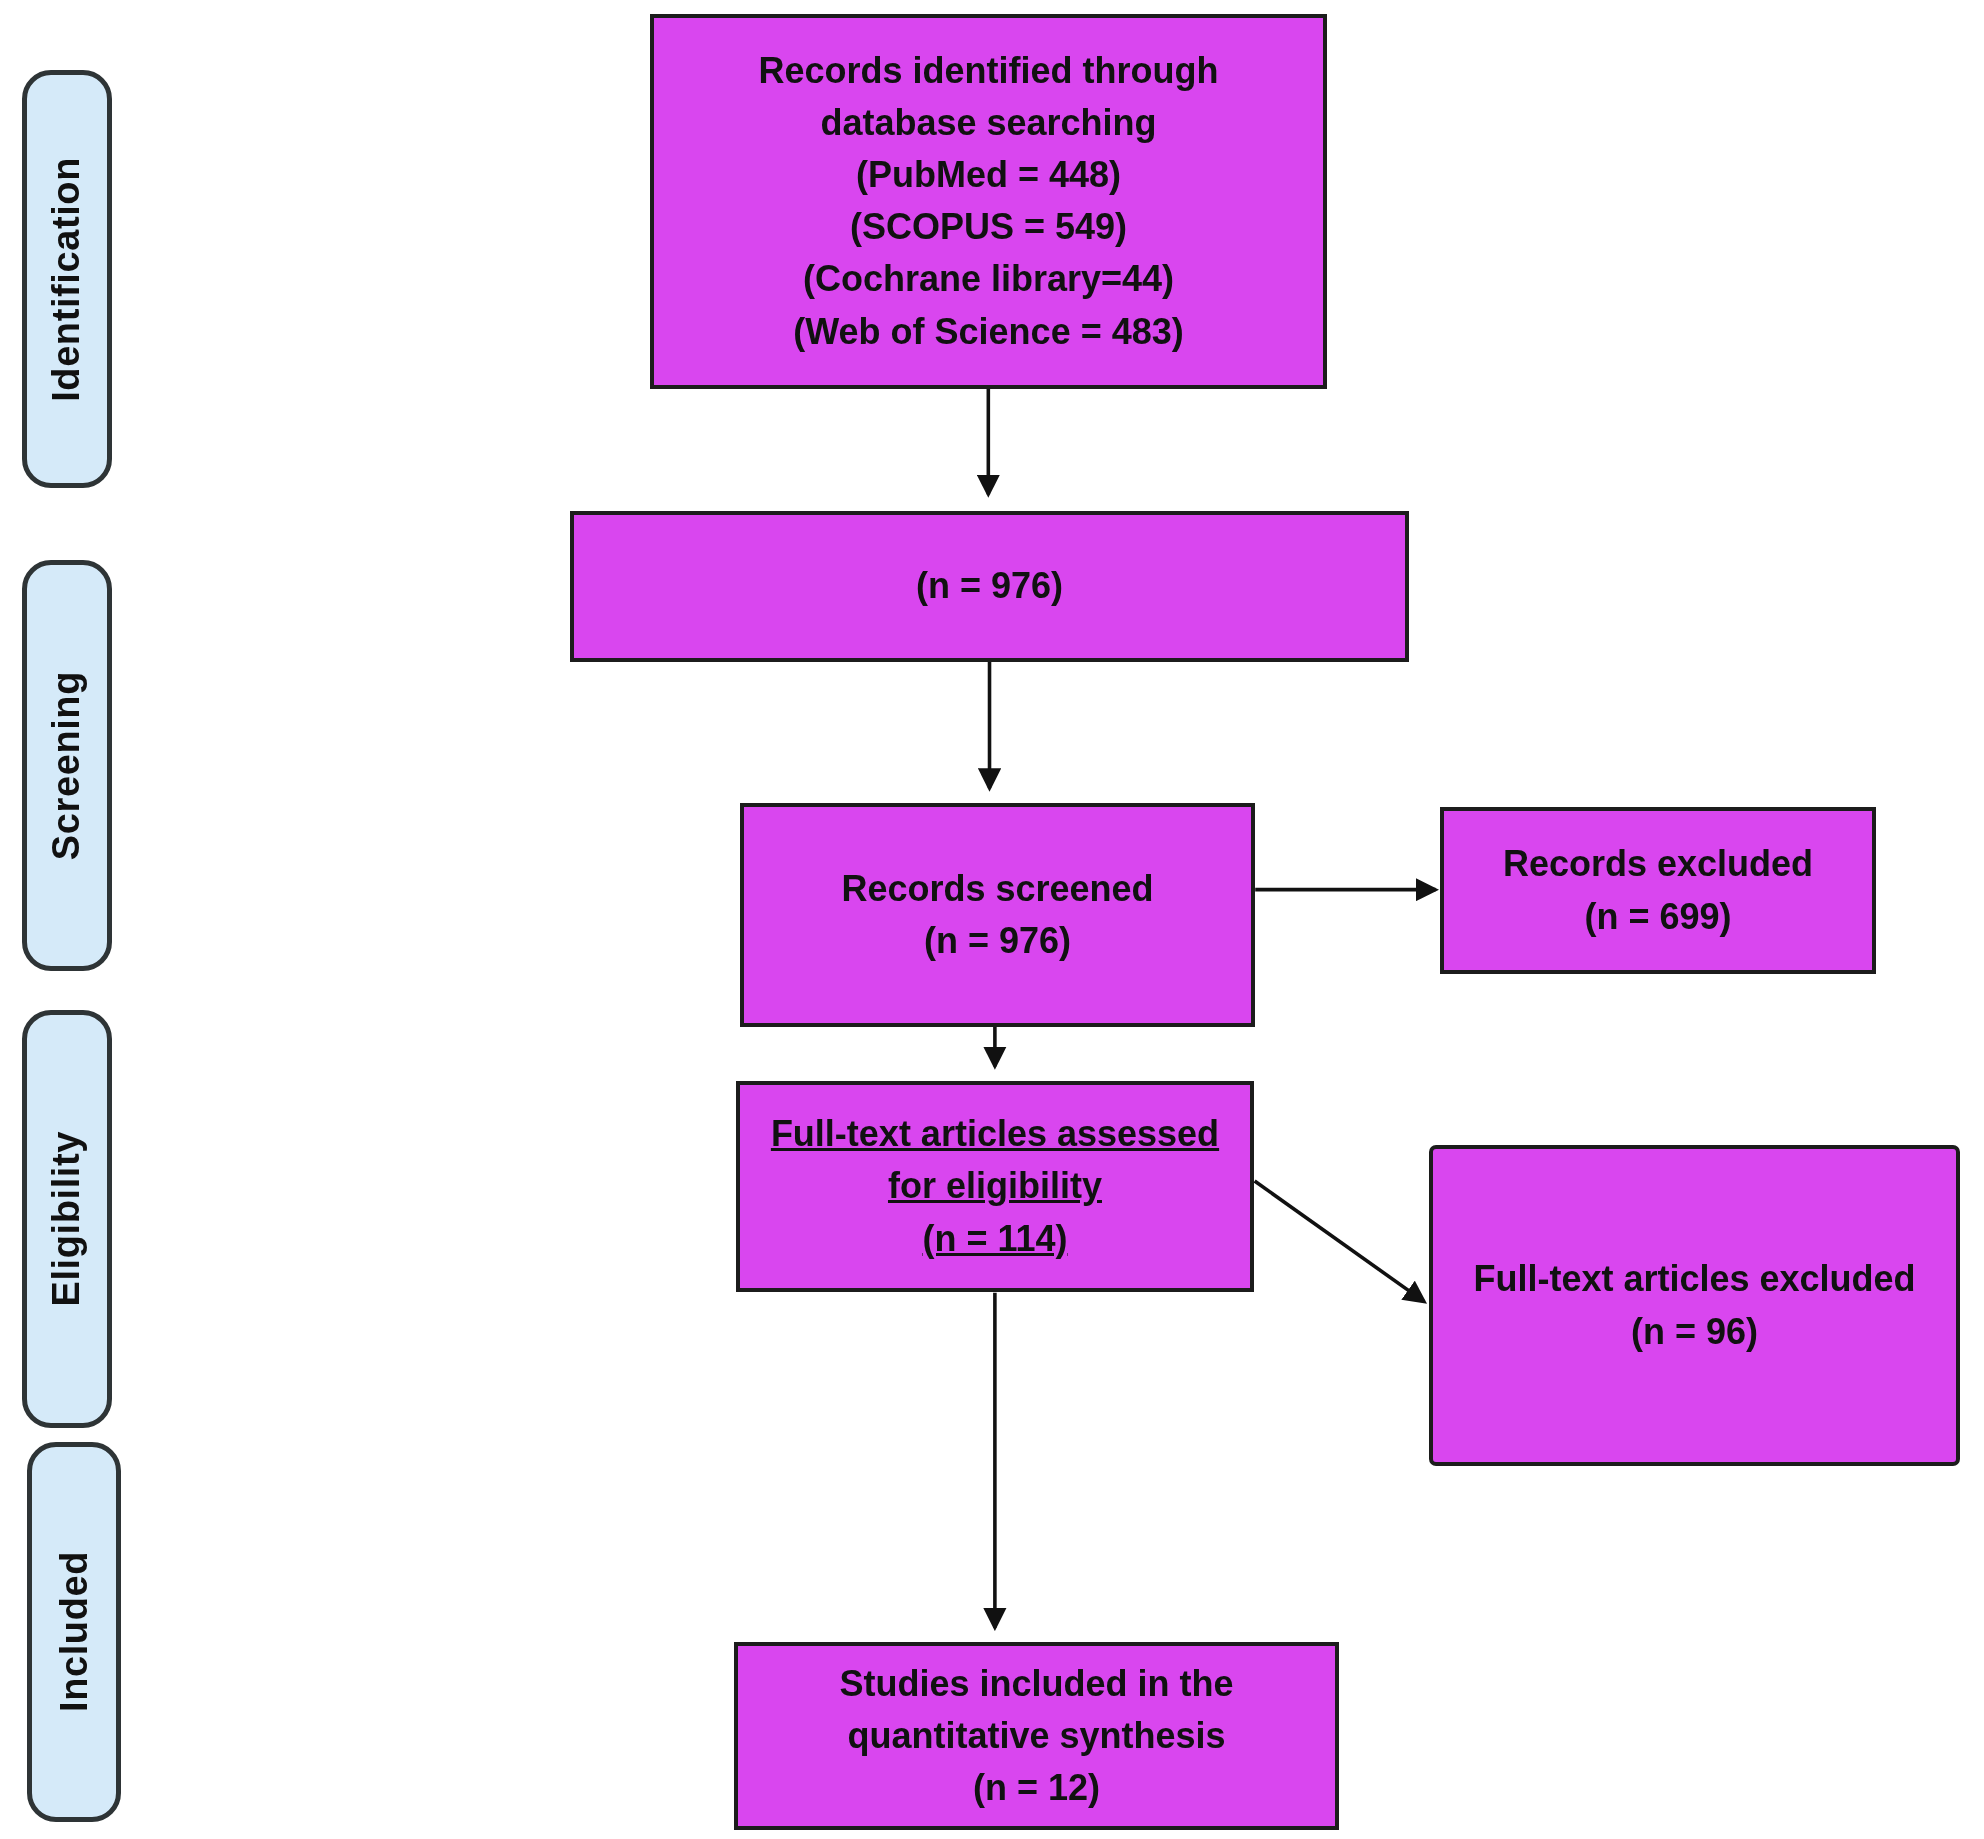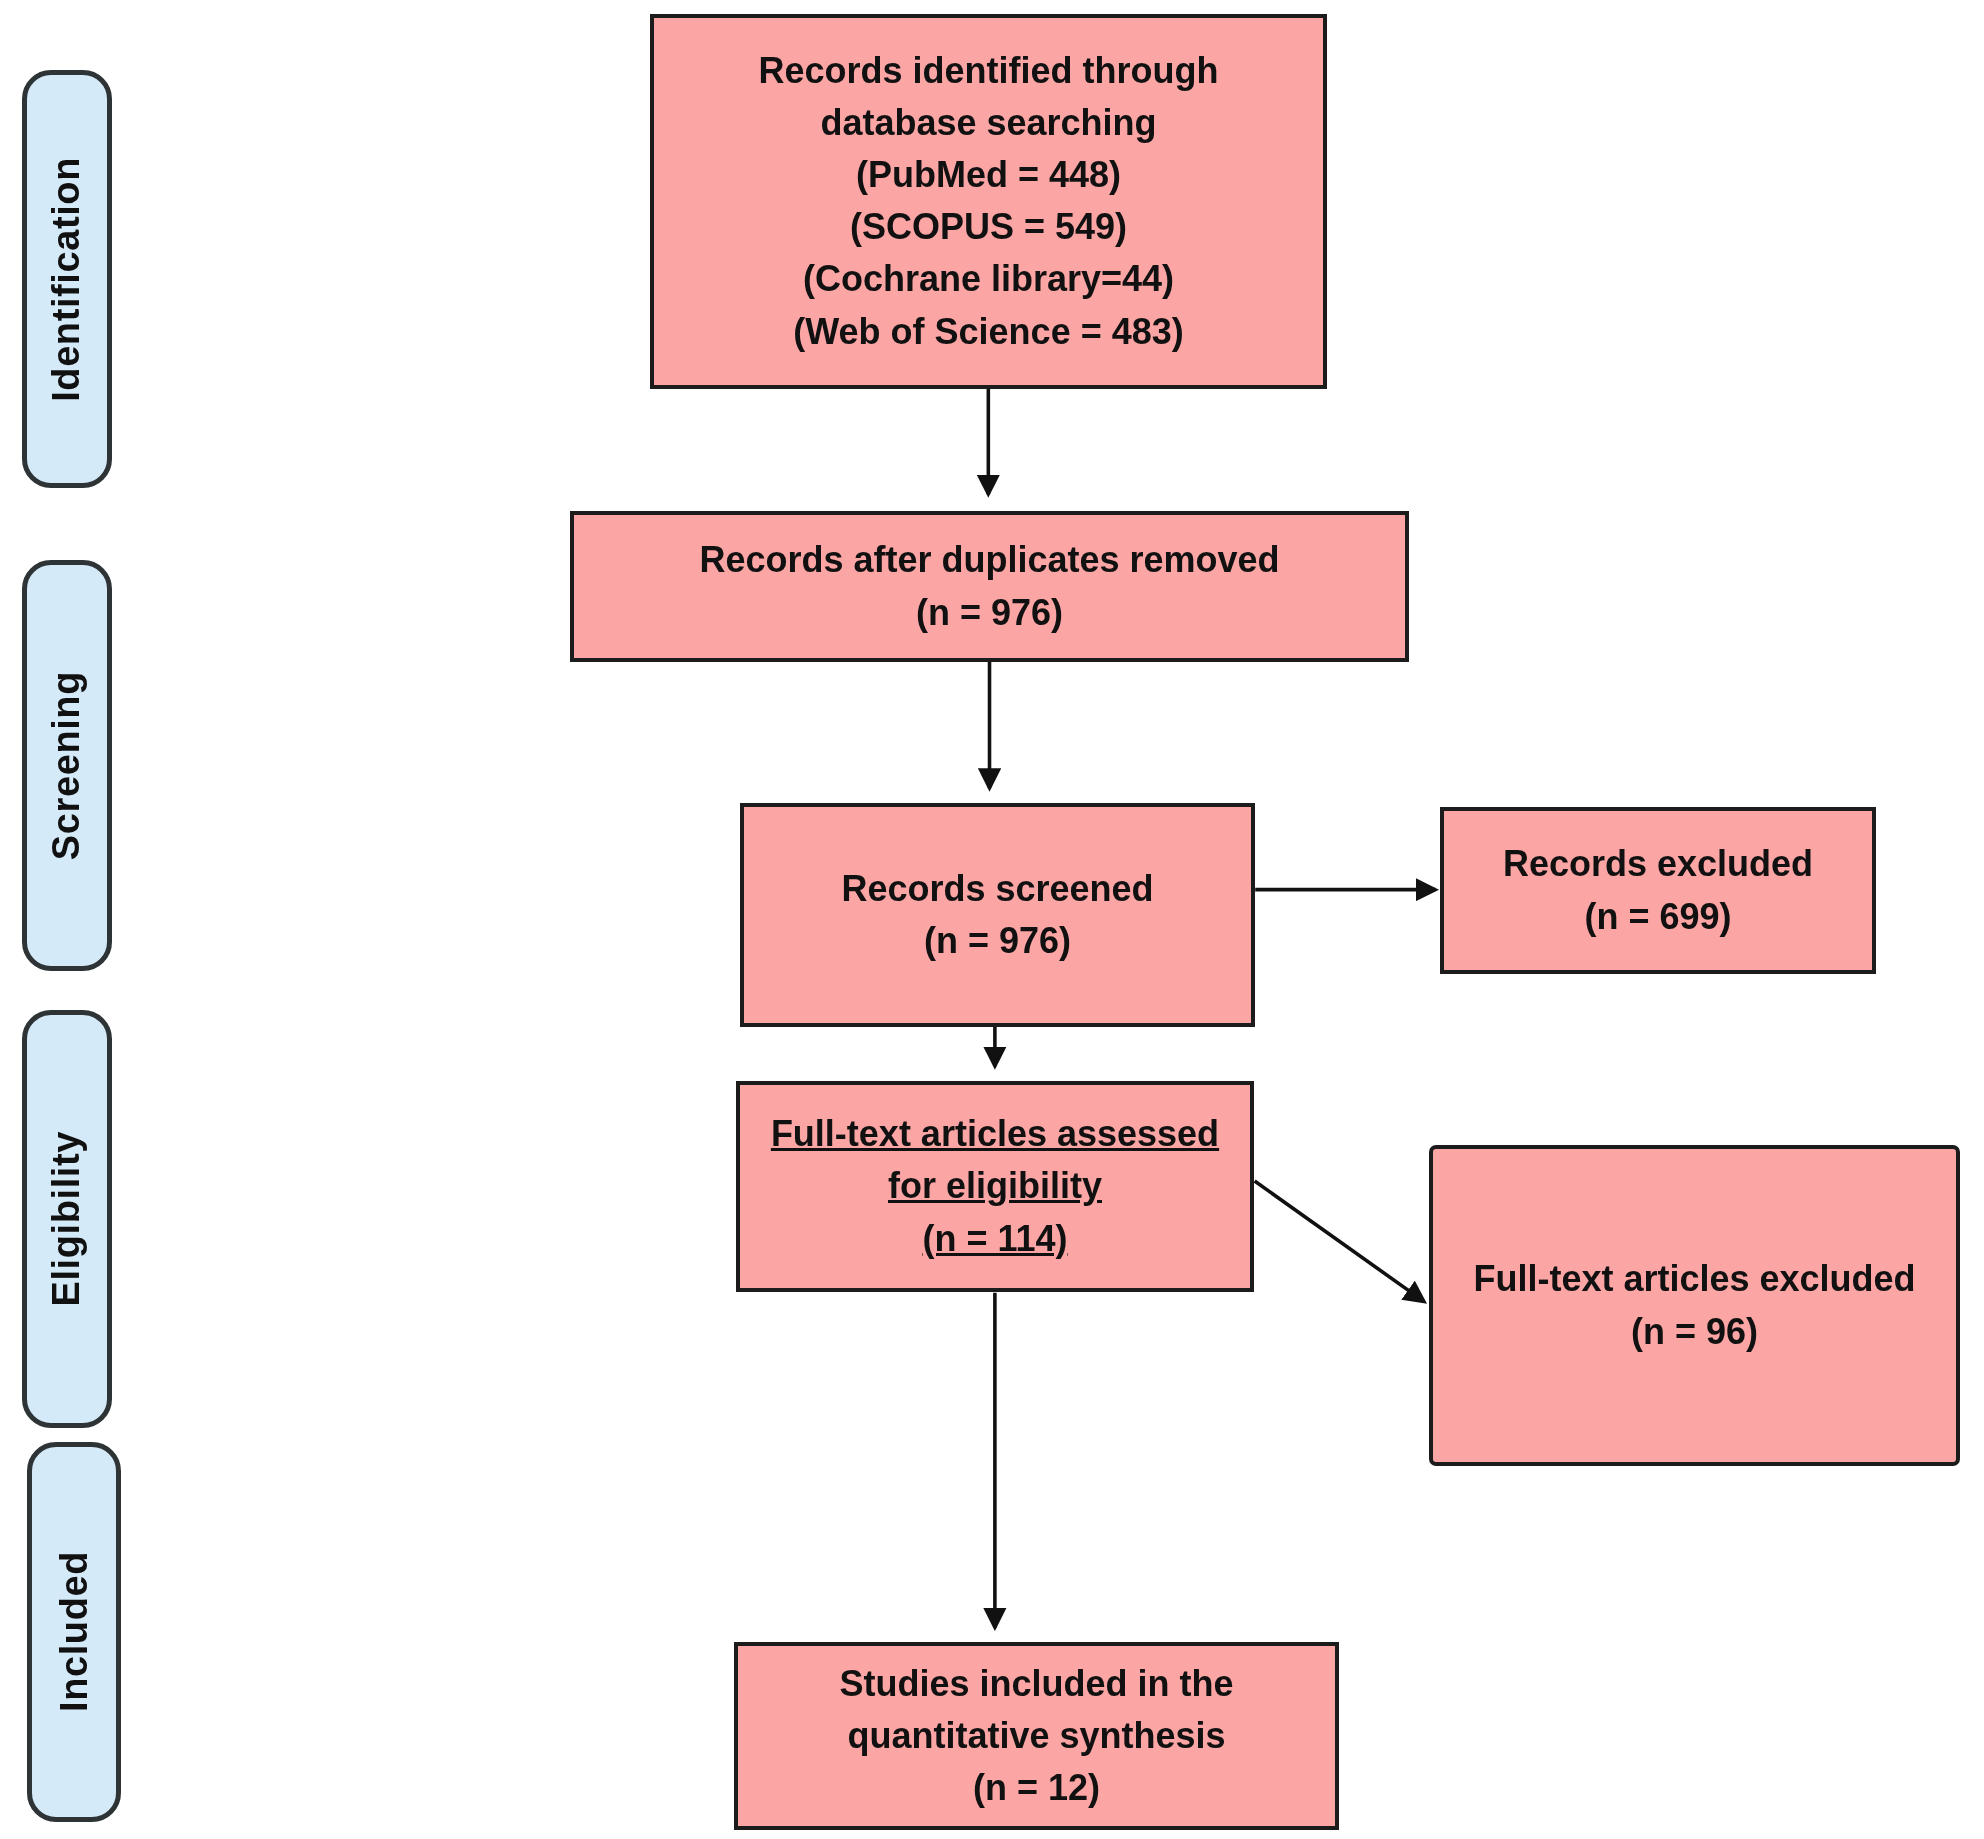--- a/index.html
+++ b/index.html
@@ -31,21 +31,21 @@
     transform: rotate(180deg);
     font-size: 38px;
     font-weight: 700;
     color: #111111;
     letter-spacing: 0.6px;
     white-space: nowrap;
   }
   
   .flow-box {
     position: absolute;
-    background: #fca5a5;
+    background: #d946ef;
     border: 4.2px solid #1c1c1c;
     box-sizing: border-box;
     display: flex;
     flex-direction: column;
     align-items: center;
     justify-content: center;
     text-align: center;
     color: #111111;
     font-size: 36px;
     font-weight: 600;
@@ -103,21 +103,20 @@
   <div class="flow-box" style="left:650px; top:13.7px; width:677px; height:375px;">
     <div class="line">Records identified through</div>
     <div class="line">database searching</div>
     <div class="line">(PubMed = 448)</div>
     <div class="line">(SCOPUS = 549)</div>
     <div class="line">(Cochrane library=44)</div>
     <div class="line">(Web of Science = 483)</div>
   </div>
 
   <div class="flow-box" style="left:570px; top:511px; width:839px; height:151px;">
-    <div class="line">Records after duplicates removed</div>
     <div class="line">(n = 976)</div>
   </div>
 
   <div class="flow-box" style="left:740px; top:803px; width:515px; height:224px;">
     <div class="line">Records screened</div>
     <div class="line">(n = 976)</div>
   </div>
 
   <div class="flow-box" style="left:1440px; top:807px; width:436px; height:167px;">
     <div class="line">Records excluded</div>

